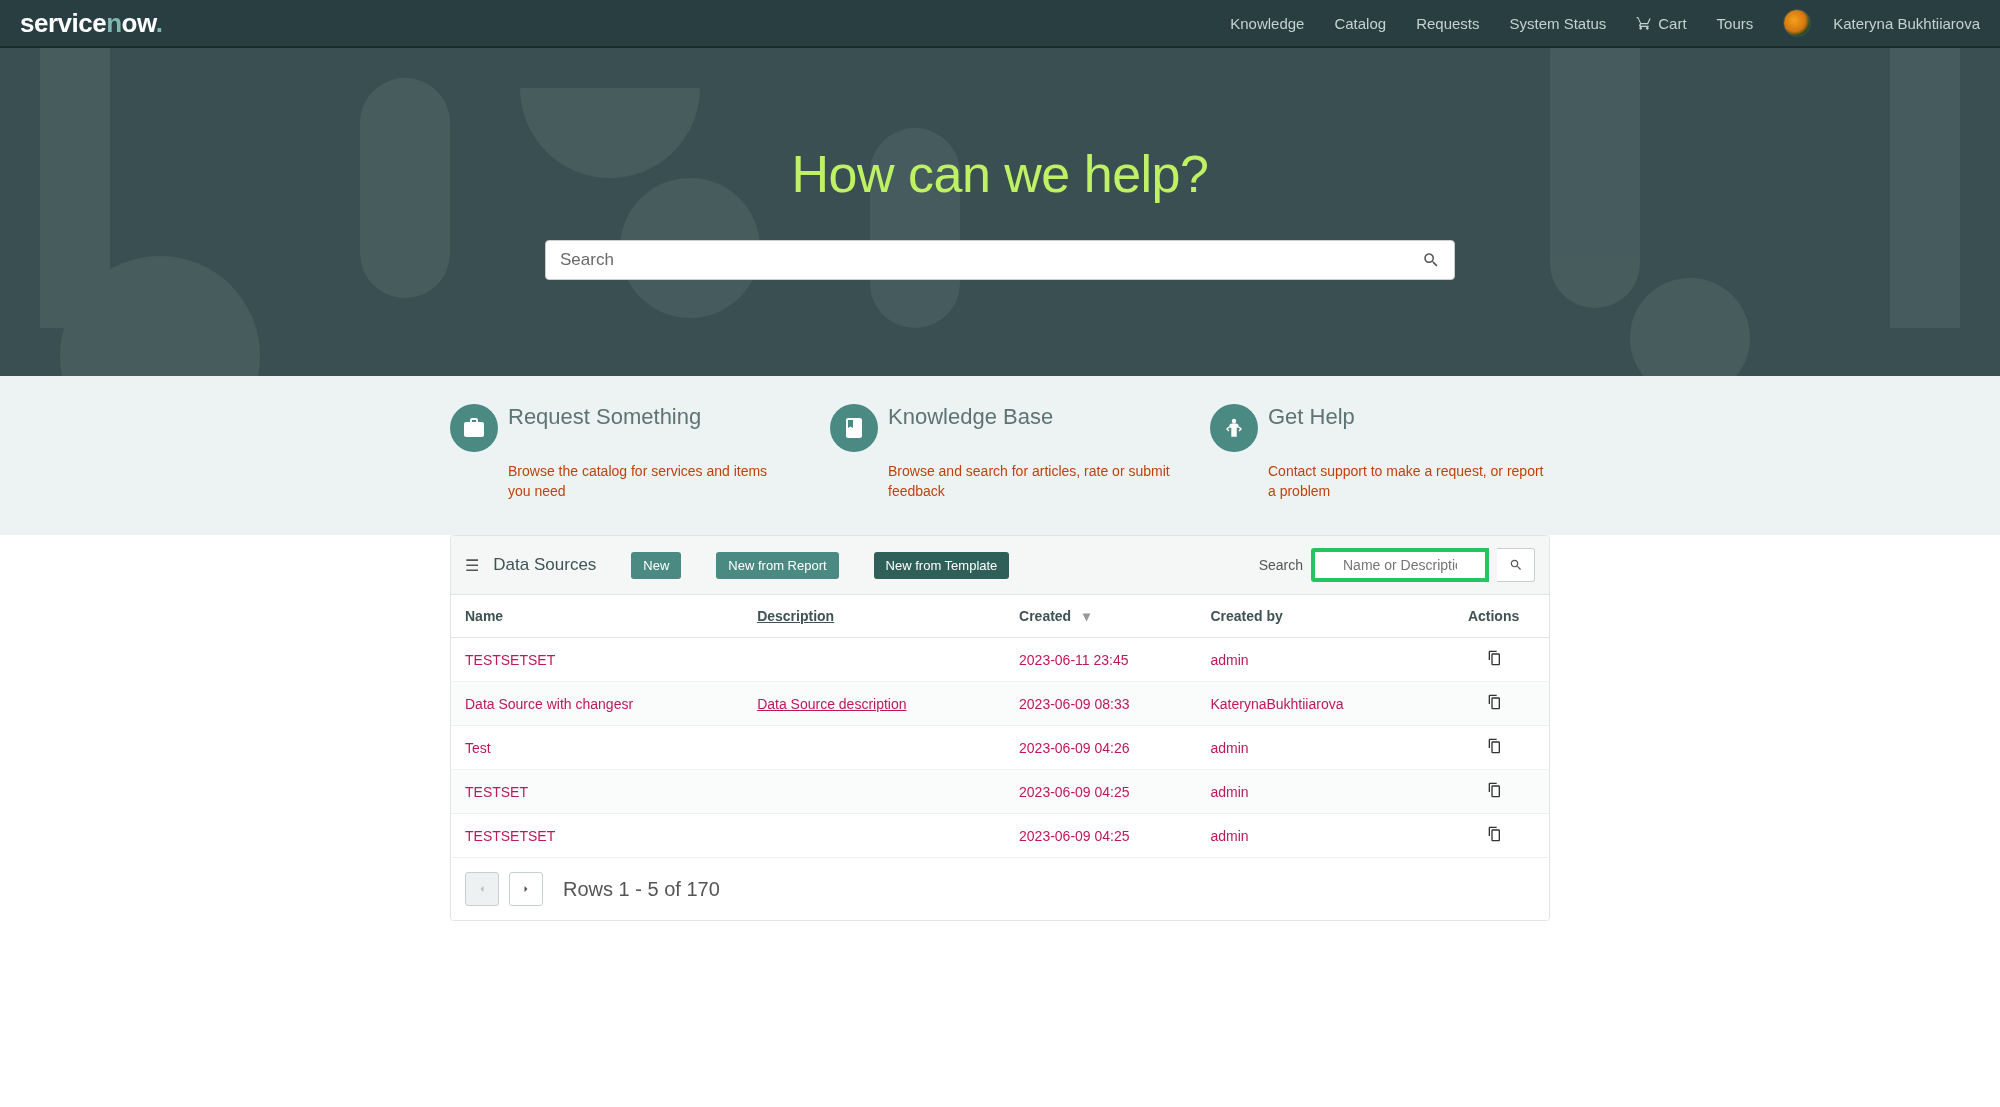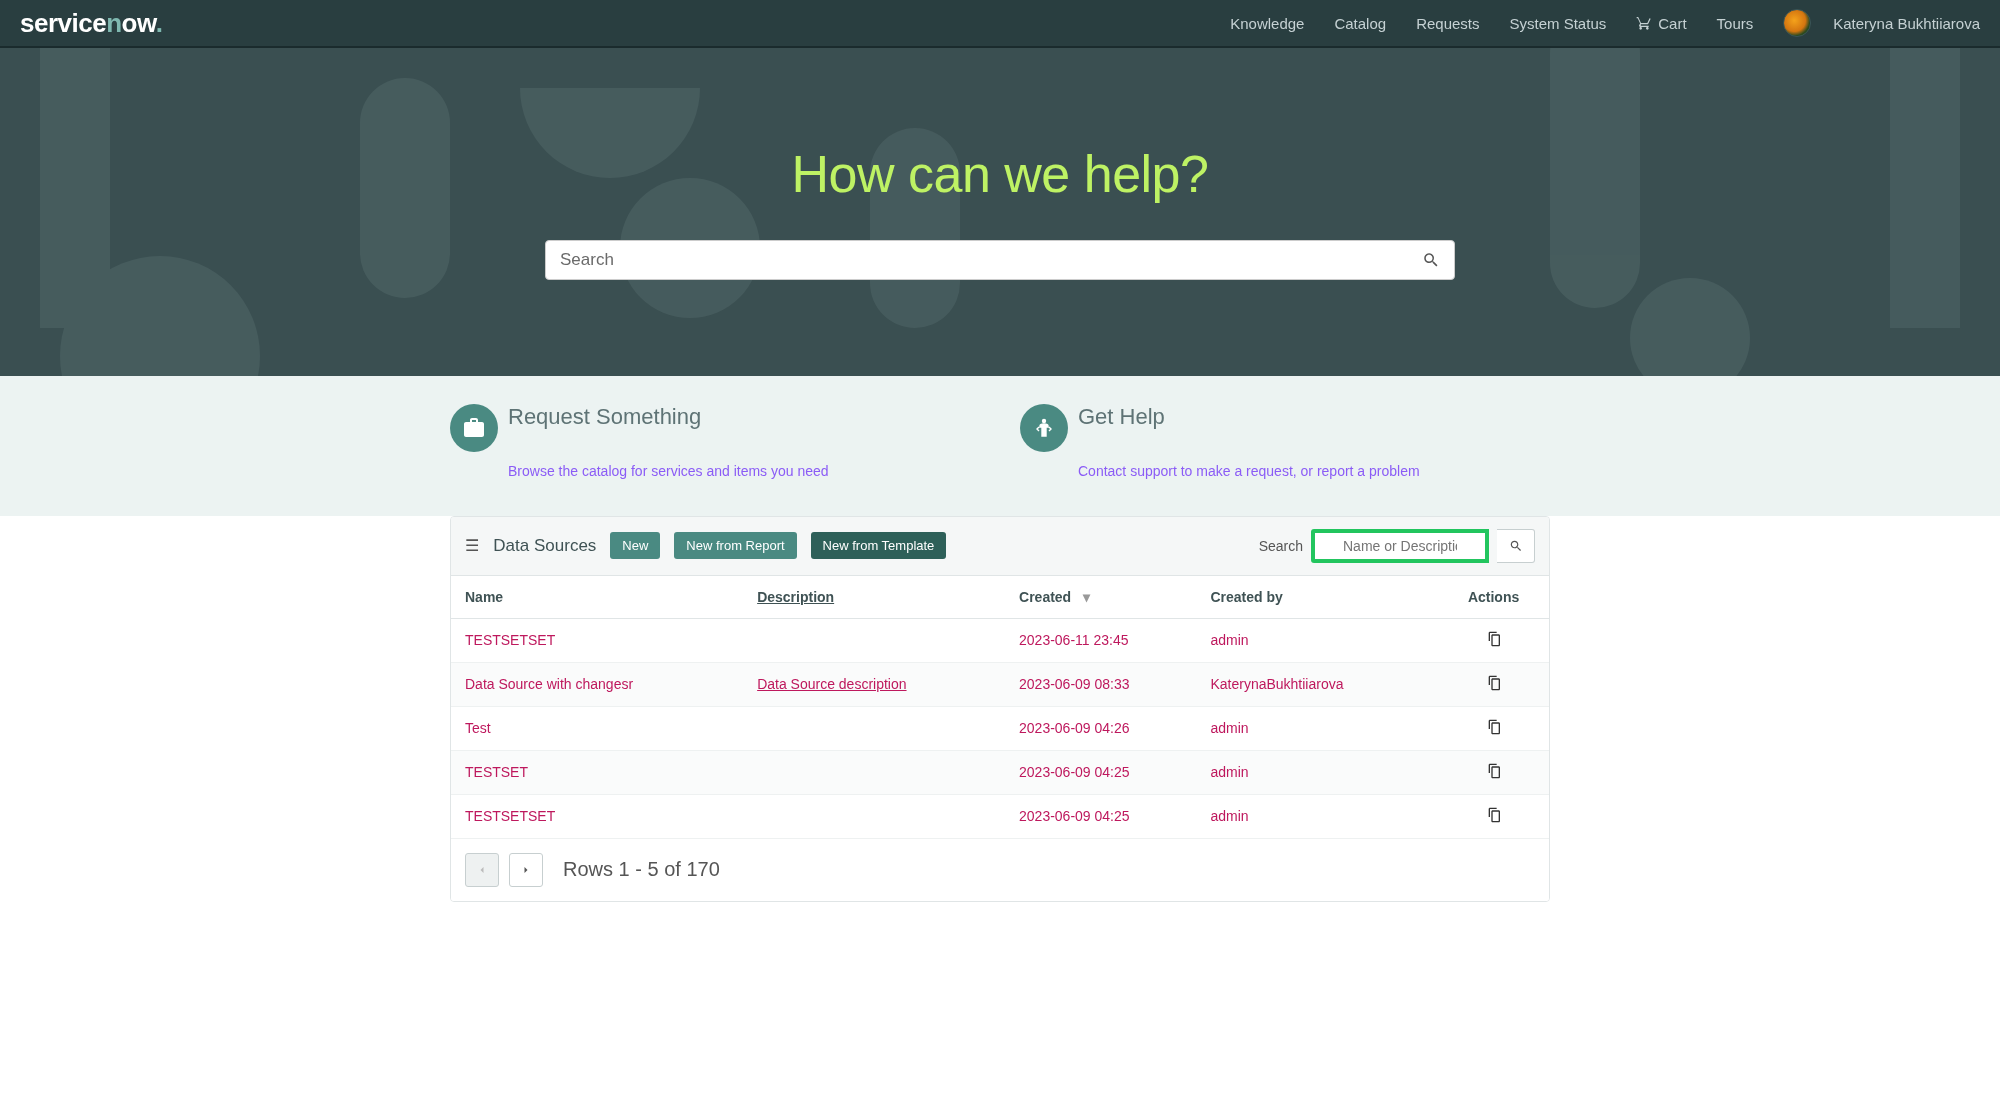--- a/index.html
+++ b/index.html
@@ -34,28 +34,28 @@
 .searchwrap input::placeholder { color: #6a6a6a; }
 .search-icon { width: 18px; height: 18px; fill: #555; cursor: pointer; }
 
 
 .band { background: #ecf3f2; padding: 28px 0 34px; }
 .band-inner { max-width: 1100px; margin: 0 auto; display: flex; gap: 40px; }
 .qcard { display: flex; gap: 10px; flex: 1; cursor: pointer; }
 .qicon { width: 48px; height: 48px; border-radius: 50%; background: #4a8a82; display: flex; align-items: center; justify-content: center; flex-shrink: 0; }
 .qicon svg { width: 24px; height: 24px; fill: #fff; }
 .qtext h3 { font-size: 22px; font-weight: 400; color: #5e7375; margin-bottom: 6px; }
-.qtext p { font-size: 14px; color: #8b5cf6; line-height: 1.4; margin-top: 32px; }
+.qtext p { font-size: 14px; color: #c2410c; line-height: 1.4; margin-top: 32px; }
 
 
 .panel { max-width: 1100px; margin: 0 auto; background: #fff; border: 1px solid #e0e5e6; border-radius: 4px; overflow: hidden; }
 .panel-header { background: #f5f7f7; padding: 12px 14px; display: flex; align-items: center; gap: 14px; }
 .hamburger { color: #555; font-size: 16px; cursor: pointer; }
 .panel-title { font-size: 17px; color: #3f5254; }
-.btn { background: #4a8a82; color: #fff; border: none; padding: 6px 12px; font-size: 13px; border-radius: 3px; cursor: pointer; }
+.btn { background: #4a8a82; color: #fff; border: none; padding: 6px 12px; font-size: 13px; border-radius: 3px; cursor: pointer; margin-left: 21px; }
 .btn.dark { background: #2e6059; }
 .panel-search { margin-left: auto; display: flex; align-items: center; gap: 8px; }
 .panel-search label { font-size: 14px; color: #555; }
 .panel-search input { border: 4px solid #22c55e; height: 34px; padding: 0 28px; font-size: 14px; width: 178px; border-radius: 3px 0 0 3px; }
 .panel-search-btn { width: 38px; height: 34px; border: 1px solid #c7cfd0; border-left: none; background: #fff; border-radius: 0 3px 3px 0; display: flex; align-items: center; justify-content: center; cursor: pointer; }
 .panel-search-btn svg { width: 14px; height: 14px; fill: #555; }
 
 table { width: 100%; border-collapse: collapse; }
 th { text-align: left; padding: 13px 14px; font-size: 14px; font-weight: 600; color: #3f5254; border-bottom: 1px solid #e0e5e6; border-top: 1px solid #e0e5e6; background: #fff; }
 th .sort { margin-left: 8px; color: #999; }
@@ -132,20 +132,31 @@
           </svg>
       </div>
       <div class="qtext">
         <h3>Request Something</h3>
         <p>Browse the catalog for services and items you need</p>
       </div>
     </div>
     <div class="qcard">
       <div class="qicon">
         <svg viewBox="0 0 24 24">
+            <path d="M18 2H6c-1.1 0-2 .9-2 2v16c0 1.1.9 2 2 2h12c1.1 0 2-.9 2-2V4c0-1.1-.9-2-2-2zM6 4h5v8l-2.5-1.5L6 12V4z"></path>
+          </svg>
+      </div>
+      <div class="qtext">
+        <h3>Knowledge Base</h3>
+        <p>Browse and search for articles, rate or submit feedback</p>
+      </div>
+    </div>
+    <div class="qcard">
+      <div class="qicon">
+        <svg viewBox="0 0 24 24">
             <circle cx="12" cy="5" r="2.2"></circle>
             <path d="M12 8c-2 0-4 .8-4 2v1h2v9h4v-9h2v-1c0-1.2-2-2-4-2zm-5 3l-2 2 2 2M17 11l2 2-2 2" stroke="#fff" stroke-width="1.4" fill="none"></path>
             <path d="M10 11h4v9h-4z"></path>
             <path d="M8 10c0-1.3 1.8-2 4-2s4 .7 4 2v1H8v-1z"></path>
           </svg>
       </div>
       <div class="qtext">
         <h3>Get Help</h3>
         <p>Contact support to make a request, or report a problem</p>
       </div>

